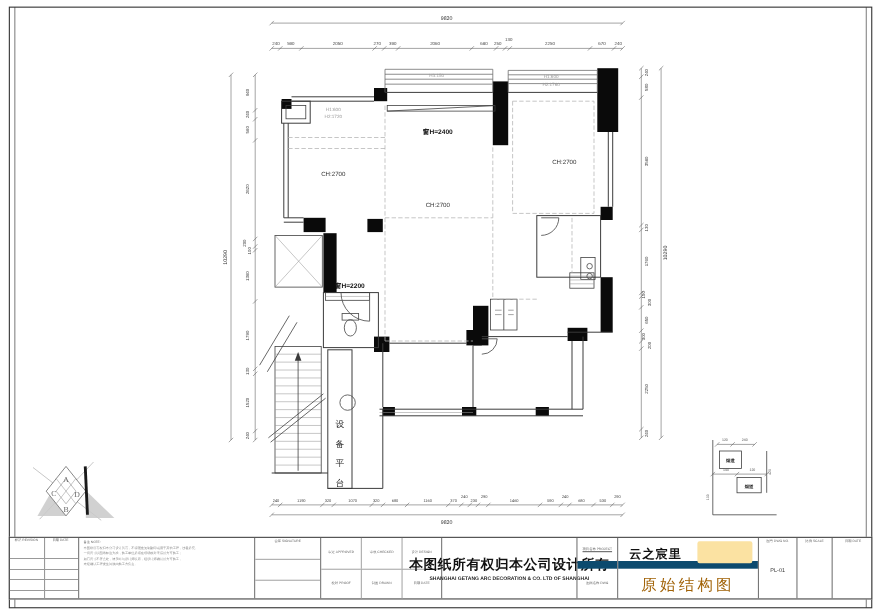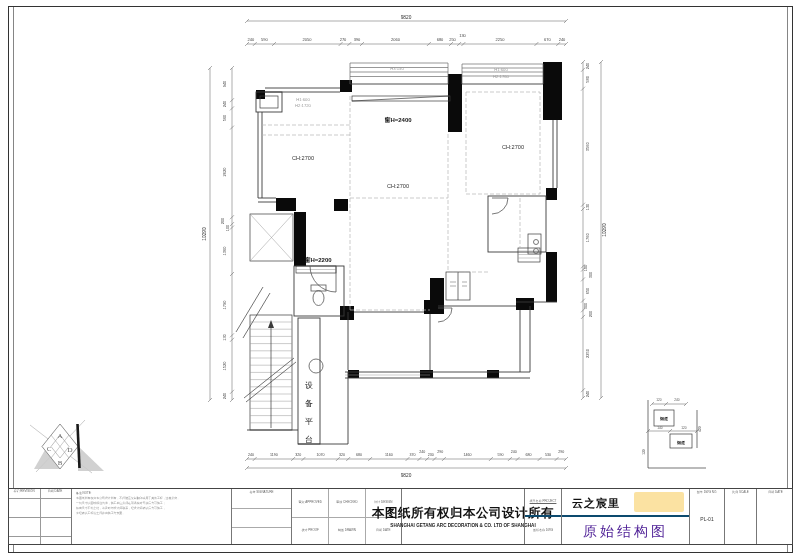--- a/index.html
+++ b/index.html
@@ -39,26 +39,26 @@
   #sign .mid2{position:absolute;left:0;top:38px;width:100%;height:1px;background:#aaa;}
   #appr{left:282px;width:110px;display:grid;grid-template-columns:1fr 1fr 1fr;grid-template-rows:1fr 1fr;}
   #appr div{border-left:1px solid #aaa;border-top:1px solid #aaa;display:flex;align-items:center;justify-content:center;}
   #appr div:nth-child(-n+3){border-top:none;}
   #appr div:nth-child(3n+1){border-left:none;}
   #comp{left:392px;width:123px;display:flex;flex-direction:column;align-items:center;justify-content:center;}
   #comp .cn{font-size:12.5px;font-weight:bold;color:#111;letter-spacing:0.5px;white-space:nowrap;}
   #comp .en{font-size:4.6px;font-weight:bold;color:#222;margin-top:1.5px;white-space:nowrap;}
   #lblcol{left:515px;width:37px;}
   #valcol{left:552px;width:128px;}
-  .halfT{position:absolute;left:0;top:0;width:100%;height:28px;border-bottom:2px solid #0c4a6e;box-sizing:border-box;text-decoration:underline;}
+  .halfT{position:absolute;left:0;top:0;width:100%;height:28px;border-bottom:7px solid #0c4a6e;box-sizing:border-box;text-decoration:underline;}
   .halfB{position:absolute;left:0;top:28px;width:100%;height:28px;}
   .cen{display:flex;align-items:center;justify-content:center;flex-direction:column;}
   #proj{font-size:11px;font-weight:bold;color:#111;position:absolute;left:10px;top:7px;letter-spacing:1px;}
   #redact{position:absolute;right:5px;top:3px;width:50px;height:20px;background:#fbe2a2;border-radius:2px;}
-  #dwgname{font-size:14px;color:#4c1d95;letter-spacing:3px;position:absolute;width:100%;text-align:center;top:6px;}
+  #dwgname{font-size:14px;color:#a16207;letter-spacing:3px;position:absolute;width:100%;text-align:center;top:6px;}
   #nocol{left:680px;width:35px;}
   #sccol{left:715px;width:32px;}
   #dtcol{left:747px;width:38px;}
   .hdr{position:absolute;top:2px;width:100%;}
   #plno{position:absolute;top:27px;width:100%;text-align:center;font-size:5px;color:#333;}
 </style>
 </head>
 <body>
 
 

